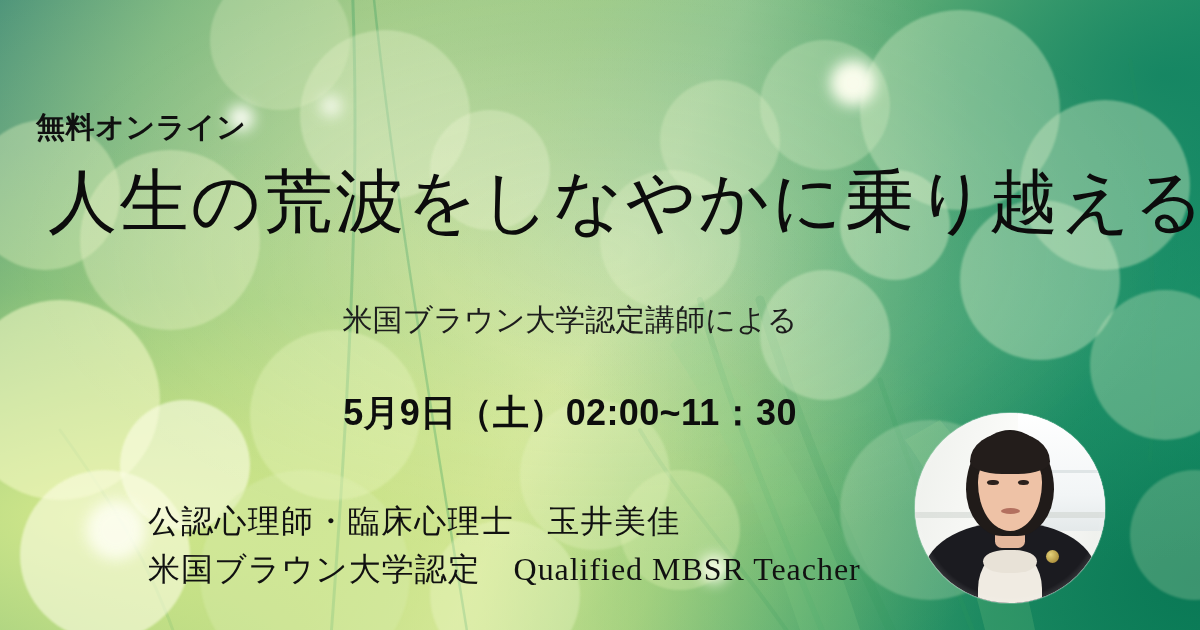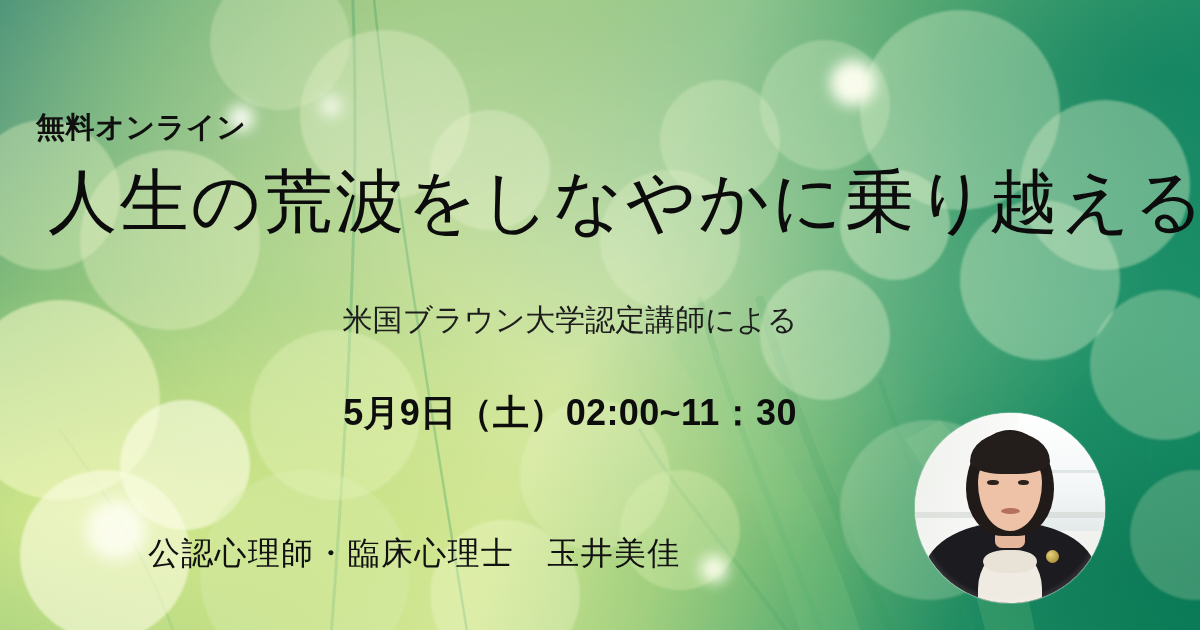--- a/index.html
+++ b/index.html
@@ -69,21 +69,21 @@
     position:absolute;left:0;width:1140px;text-align:center;
     top:389px;font-size:36px;font-weight:700;color:#0d0d0d;
     letter-spacing:.01em;white-space:nowrap;
     font-family:"Liberation Sans","DejaVu Sans",sans-serif;
   }
   .presenter{
     position:absolute;left:148px;
     font-family:"Liberation Serif","DejaVu Serif",serif;
     color:#111;white-space:nowrap;
   }
-  .pres1{top:500px;font-size:32px;letter-spacing:.04em;margin-top:32px;}
+  .pres1{top:500px;font-size:32px;letter-spacing:.04em;}
   .pres2{top:548px;font-size:32px;letter-spacing:.03em;}
 
   
   .portrait{
     position:absolute;left:915px;top:413px;width:190px;height:190px;
     border-radius:50%;overflow:hidden;
     background:#e9eef0;
     box-shadow:0 0 0 1px rgba(255,255,255,.25);
   }
   .pt-room{
@@ -212,20 +212,21 @@
 
   <div class="kicker">無料オンライン</div>
 
   <div class="headline">人生の荒波をしなやかに乗り越える</div>
 
   <div class="sub sub1">米国ブラウン大学認定講師による</div>
 
   <div class="datetime">5月9日（土）02:00~11：30</div>
 
   <div class="presenter pres1">公認心理師・臨床心理士　玉井美佳</div>
+  <div class="presenter pres2">米国ブラウン大学認定　Qualified MBSR Teacher</div>
 
   <div class="portrait">
     <div class="pt-room"></div>
     <div class="pt-win"></div>
     <div class="pt-winbar"></div>
     <div class="pt-sill"></div>
     <div class="pt-shoulders"></div>
     <div class="pt-shirt"></div>
     <div class="pt-collar"></div>
     <div class="pt-neck"></div>

